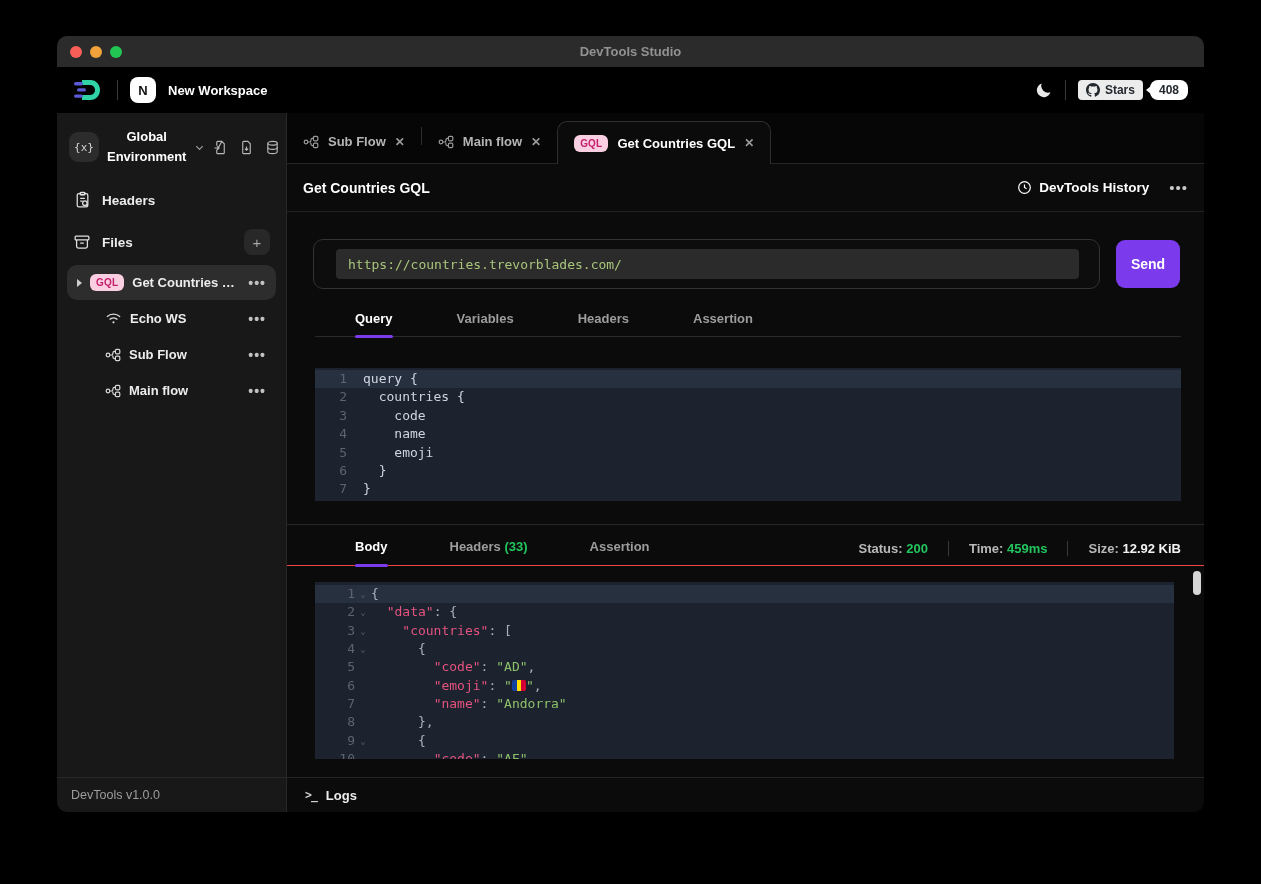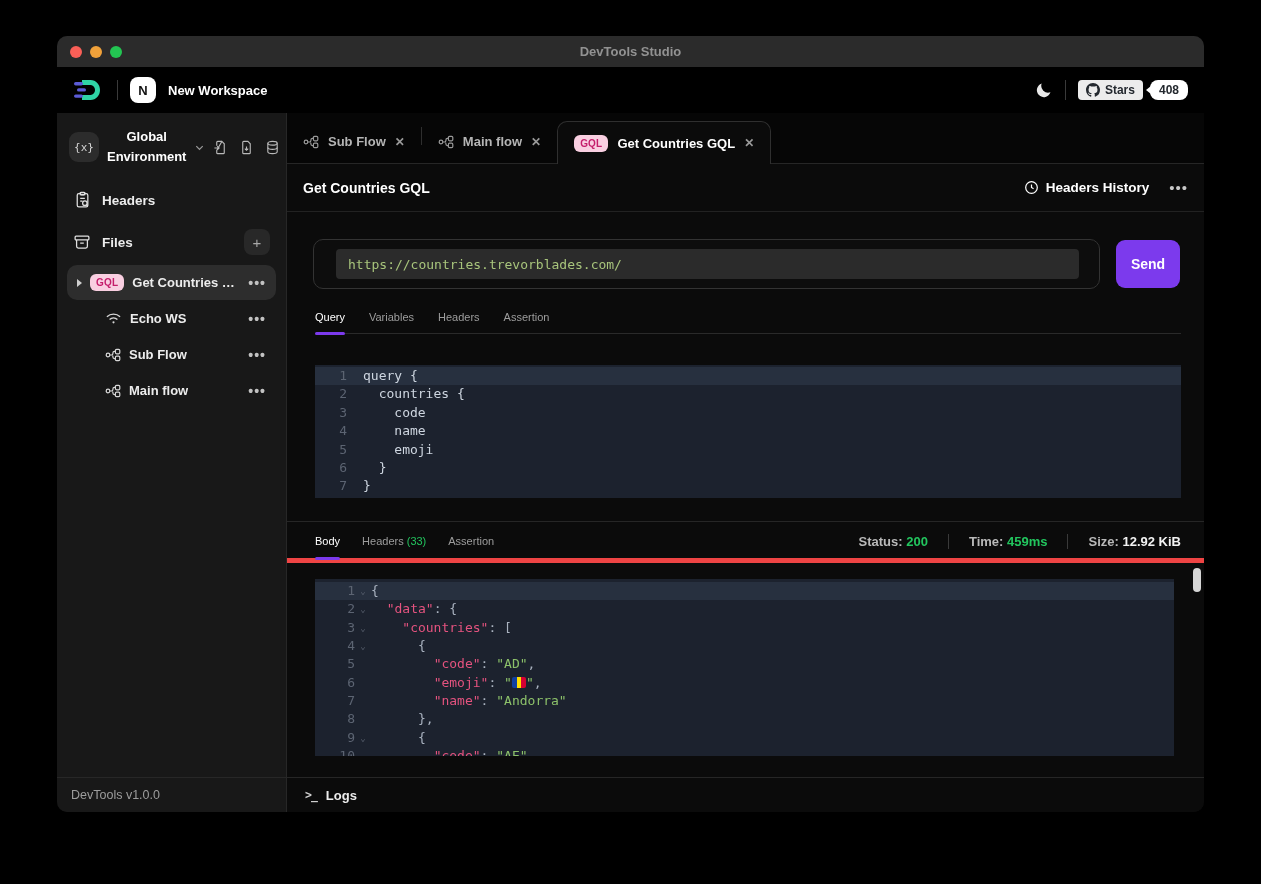--- a/index.html
+++ b/index.html
@@ -82,42 +82,42 @@
 
   .url-row { padding:27px 24px 22px 26px; display:flex; gap:16px; align-items:center; flex:none; }
   .url-box { flex:1; border:1px solid #333; border-radius:10px; padding:9px 20px 9px 22px; background:#0d0d0d; }
   .url-box input { width:100%; height:30px; background:#2b2b2b; border:none; border-radius:4px; outline:none;
     color:var(--url-text); font-family:"DejaVu Sans Mono",monospace; font-size:13px; padding:0 12px; }
   .send-btn { width:64px; height:48px; flex:none; background:var(--accent); border:none; border-radius:9px;
     color:#fff; font-size:14px; font-weight:600; cursor:pointer; }
 
   .req-inner { margin:0 23px 0 28px; flex:none; }
   .req-tabs { display:flex; gap:24px; border-bottom:1px solid #2a2a2a; }
-  .rtab { padding-bottom:10px; color:#9d9d9d; font-size:11px; font-weight:400; cursor:pointer; position:relative; }
+  .rtab { padding-bottom:10px; color:#9d9d9d; font-size:13px; font-weight:700; cursor:pointer; position:relative;margin-left:40px; }
   .rtab.active { color:#fff; }
   .rtab.active::after { content:""; position:absolute; left:0; right:0; bottom:-2px; height:3px;
     background:var(--accent); border-radius:2px; }
 
   .editor { background:#1c222e; font-family:"DejaVu Sans Mono",monospace; font-size:13px; }
   .query-editor { margin:31px 23px 0 28px; padding:2px 0; flex:none; }
   .eline { display:flex; height:18.4px; line-height:18.4px; }
   .eline.hl { background:#27303f; }
   .gutter { width:32px; flex:none; text-align:right; color:#5c6472; }
   .fold { width:16px; flex:none; text-align:center; color:#5c6472; font-size:9px; }
   .ecode { white-space:pre; color:#ced6e0; }
   .tok-k { color:var(--json-key); }
   .tok-s { color:var(--json-string); }
   .tok-p { color:#aab3c0; }
   .flag { display:inline-block; width:14px; height:11px; vertical-align:-1px; border-radius:2px;
     background:linear-gradient(90deg,#1040a0 0 33%,#fedd00 33% 66%,#d50032 66% 100%); }
 
   .resp-section { margin-top:23px; border-top:1px solid #262626; flex:1; min-height:0; position:relative;
     display:flex; flex-direction:column; }
   .resp-bar { height:41px; flex:none; display:flex; align-items:flex-end; padding:0 23px 0 28px;
-    border-bottom:5px solid #ef4444; }
+    border-bottom:1px solid #ef4444; }
   .resp-tabs { display:flex; gap:22px; height:100%; align-items:flex-end; }
   .resp-tabs .rtab { padding-bottom:11px; }
   .rtab .count { color:var(--success); }
   .resp-meta { margin-left:auto; display:flex; align-items:center; gap:20px; padding-bottom:9px; }
   .meta-item { font-size:13px; font-weight:700; color:#b9b9b9; }
   .meta-item .val-green { color:var(--success); }
   .meta-item .val-white { color:#f2f2f2; }
   .meta-div { width:1px; height:15px; background:#3a3a3a; }
 
   .resp-editor { margin:16px 30px 0 28px; height:177px; overflow:hidden; padding-top:3px; }
@@ -311,21 +311,21 @@
         </div>
 
       <div class="req-header">
         <div class="req-title">Get Countries GQL</div>
         <div class="req-actions">
           <span class="hist">
             <svg width="15" height="15" viewBox="0 0 16 16" fill="none" stroke="currentColor" stroke-width="1.3">
               <circle cx="8" cy="8" r="6.2"></circle>
                 <path d="M8 4.8V8l2.2 1.3"></path>
             </svg>
-            <span>Headers History</span>
+            <span>DevTools History</span>
           </span>
           <span class="more-dots">•••</span>
         </div>
       </div>
 
       <div class="url-row">
         <div class="url-box">
           <input spellcheck="false" value="https://countries.trevorblades.com/" style="">
         </div>
         <button class="send-btn">Send</button>

